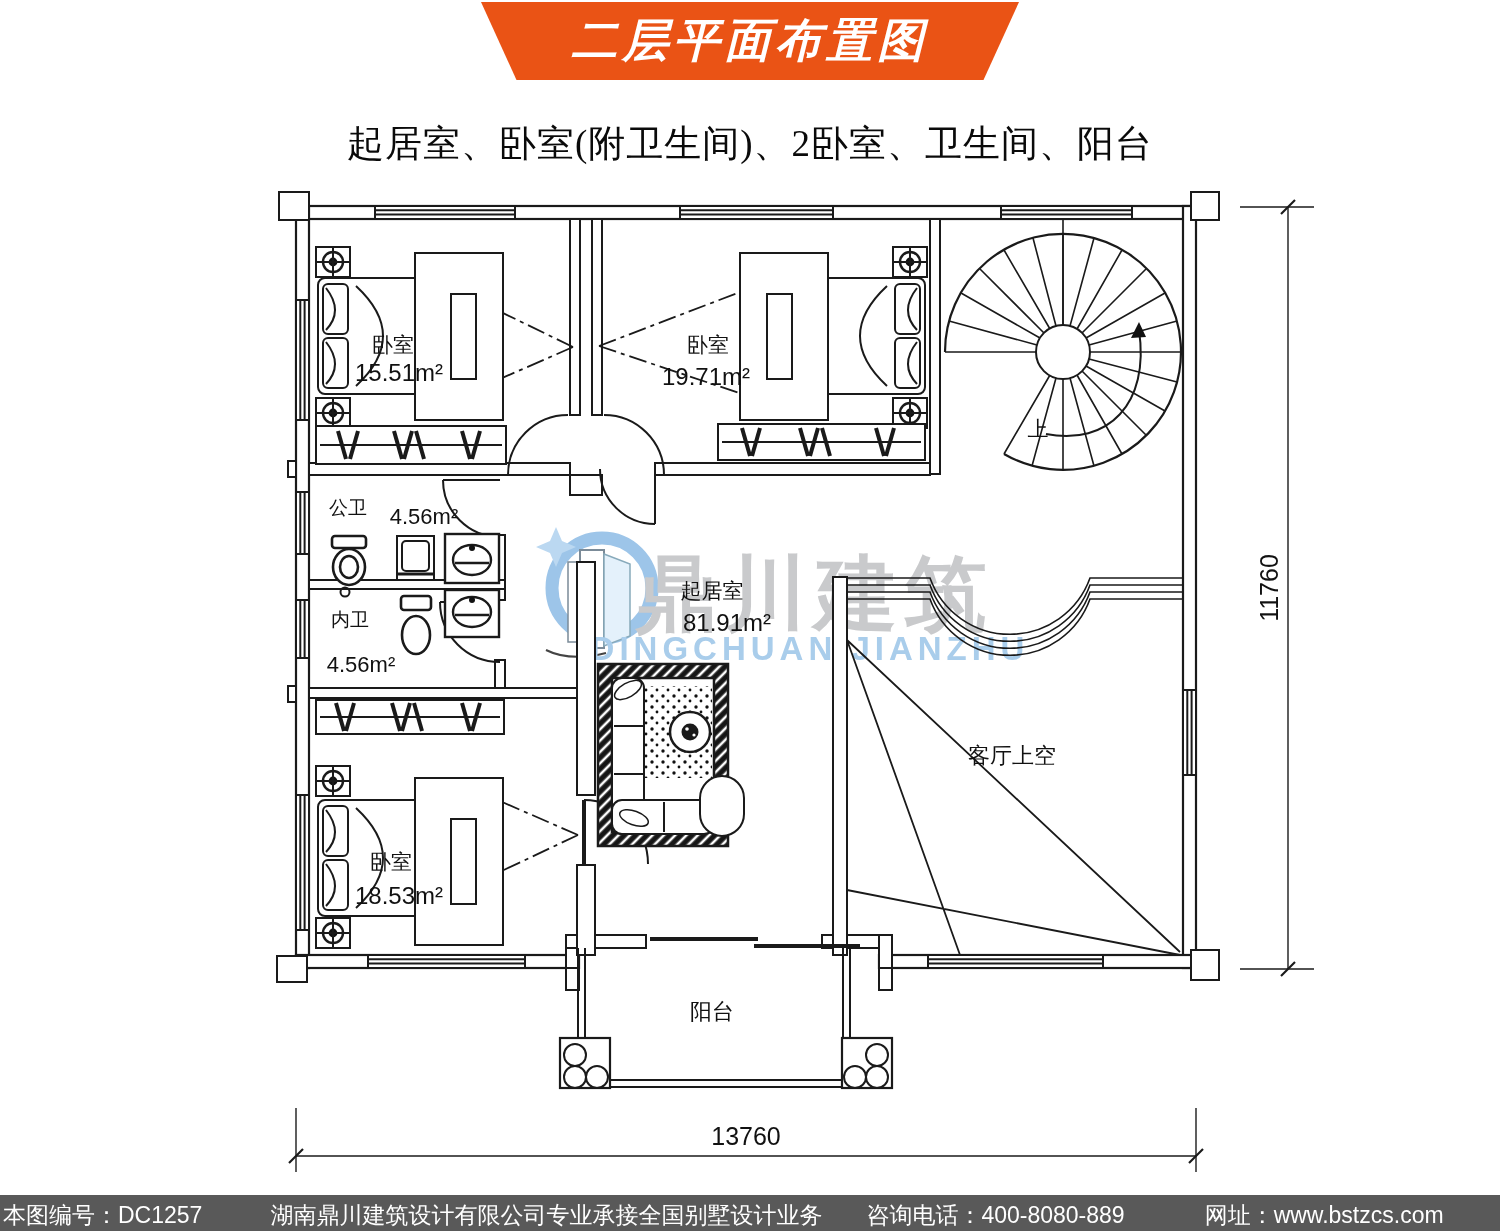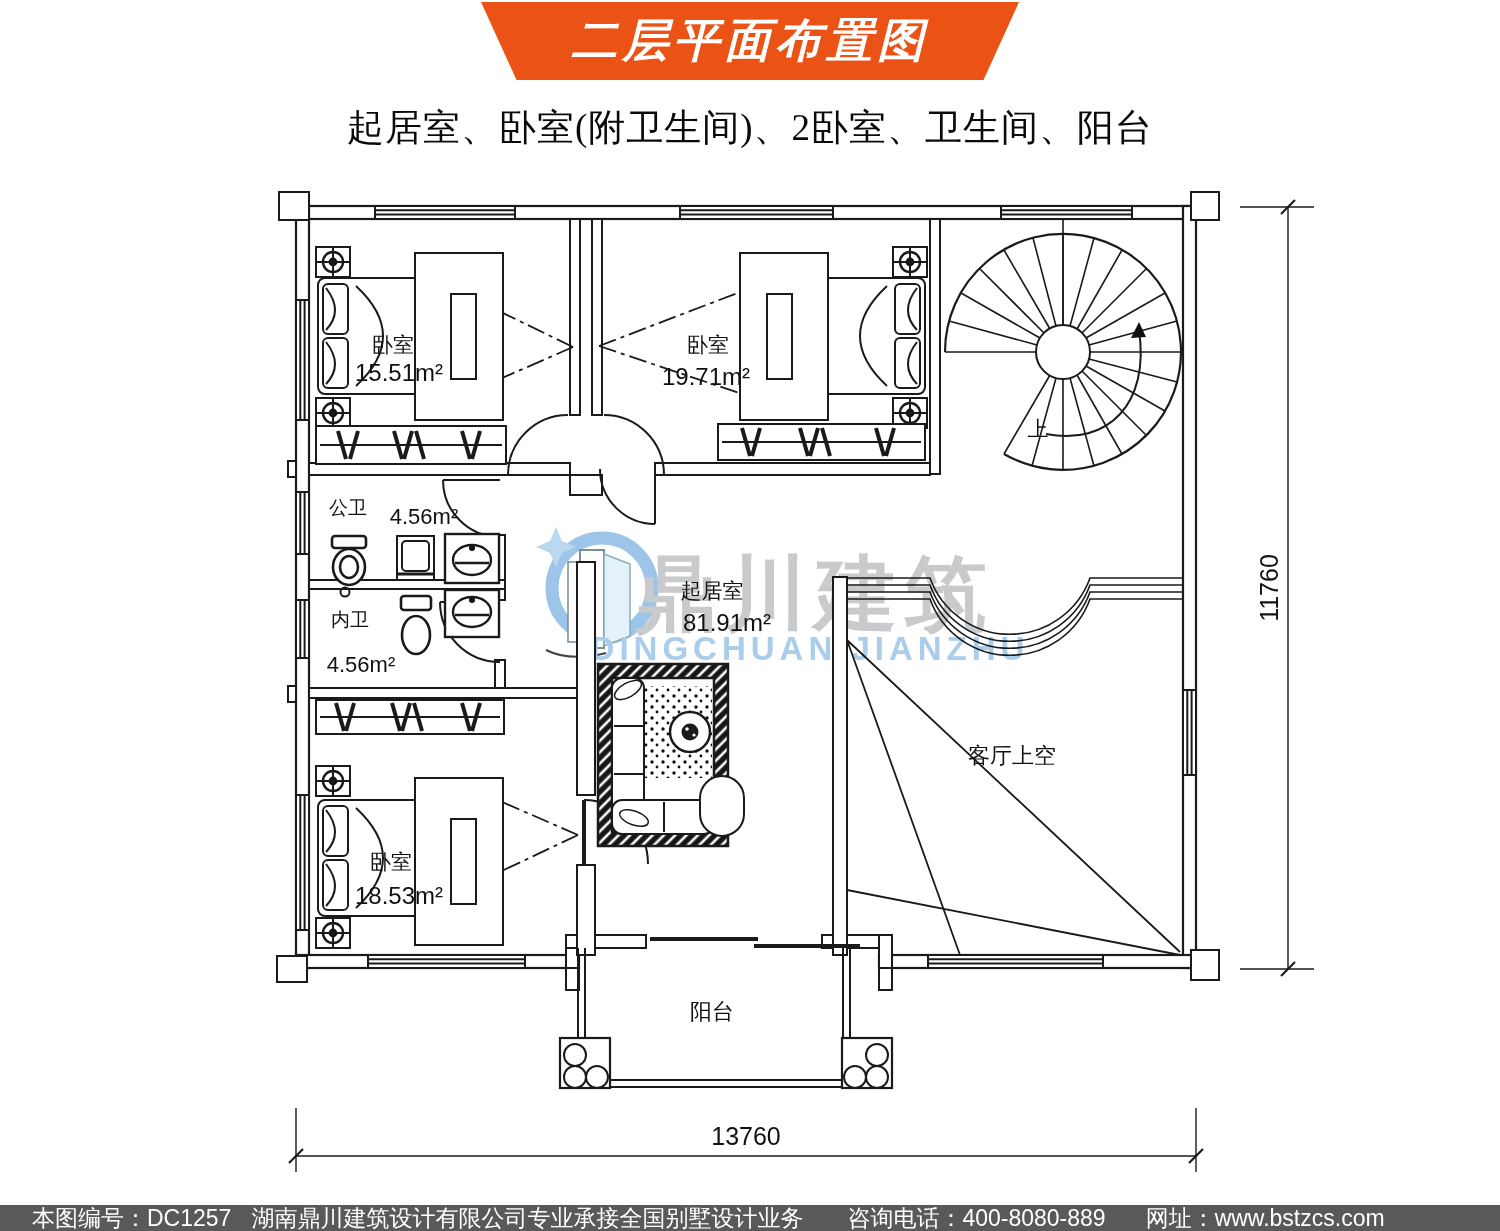--- a/index.html
+++ b/index.html
@@ -3,36 +3,36 @@
 <meta charset="utf-8">
 <style>
   html,body{margin:0;padding:0;background:#fff;}
   .page{position:relative;width:1500px;height:1231px;background:#fff;overflow:hidden;
         font-family:"Liberation Sans",sans-serif;}
   .banner{position:absolute;left:481px;top:2px;width:538px;height:78px;
           clip-path:polygon(0 0,100% 0,93.4% 100%,6.6% 100%);
           display:flex;align-items:center;justify-content:center;font-style:italic;}
   .banner-title{color:#fff;font-size:46px;font-weight:bold;letter-spacing:5px;
           font-family:"Liberation Sans",sans-serif;}
-  .subtitle{position:absolute;left:0;top:103px;width:100%;text-align:center;
+  .subtitle{position:absolute;left:0;top:119px;width:100%;text-align:center;
           font-size:37px;color:#0a0a0a;font-family:"Liberation Serif",serif;letter-spacing:1px;}
   .plan-svg{position:absolute;left:0;top:0;width:1500px;height:1231px;}
   .plan{stroke:#1a1a1a;fill:none;stroke-width:2;stroke-linecap:butt;}
   .thin{stroke-width:1.4;}
   .labels{stroke:none;fill:#111;}
   .cn{font-family:"Liberation Serif",serif;}
   .num{font-family:"Liberation Sans",sans-serif;}
   .wm-cn{font-family:"Liberation Sans",sans-serif;font-weight:bold;}
   .wm-en{font-family:"Liberation Sans",sans-serif;font-weight:bold;}
-  .footer{position:absolute;left:0;bottom:0;width:100%;height:26px;display:flex;
-          align-items:center;color:#fff;font-size:23px;box-sizing:border-box;padding-left:32px;}
+  .footer{position:absolute;left:0;bottom:0;width:100%;height:36px;display:flex;
+          align-items:flex-end;color:#fff;font-size:23px;box-sizing:border-box;padding-left:3px;}
   .footer span{white-space:nowrap;}
-  .f-company{margin-left:20px;}
+  .f-company{margin-left:68px;}
   .f-phone{margin-left:44px;}
-  .f-site{margin-left:40px;}
+  .f-site{margin-left:80px;}
 </style>
 </head>
 <body>
 
 <div class="page">
 
   <div class="banner" id="banner" style="background: rgb(234, 83, 21);">
     <span class="banner-title">二层平面布置图</span>
   </div>
   <div class="subtitle">起居室、卧室(附卫生间)、2卧室、卫生间、阳台</div>

